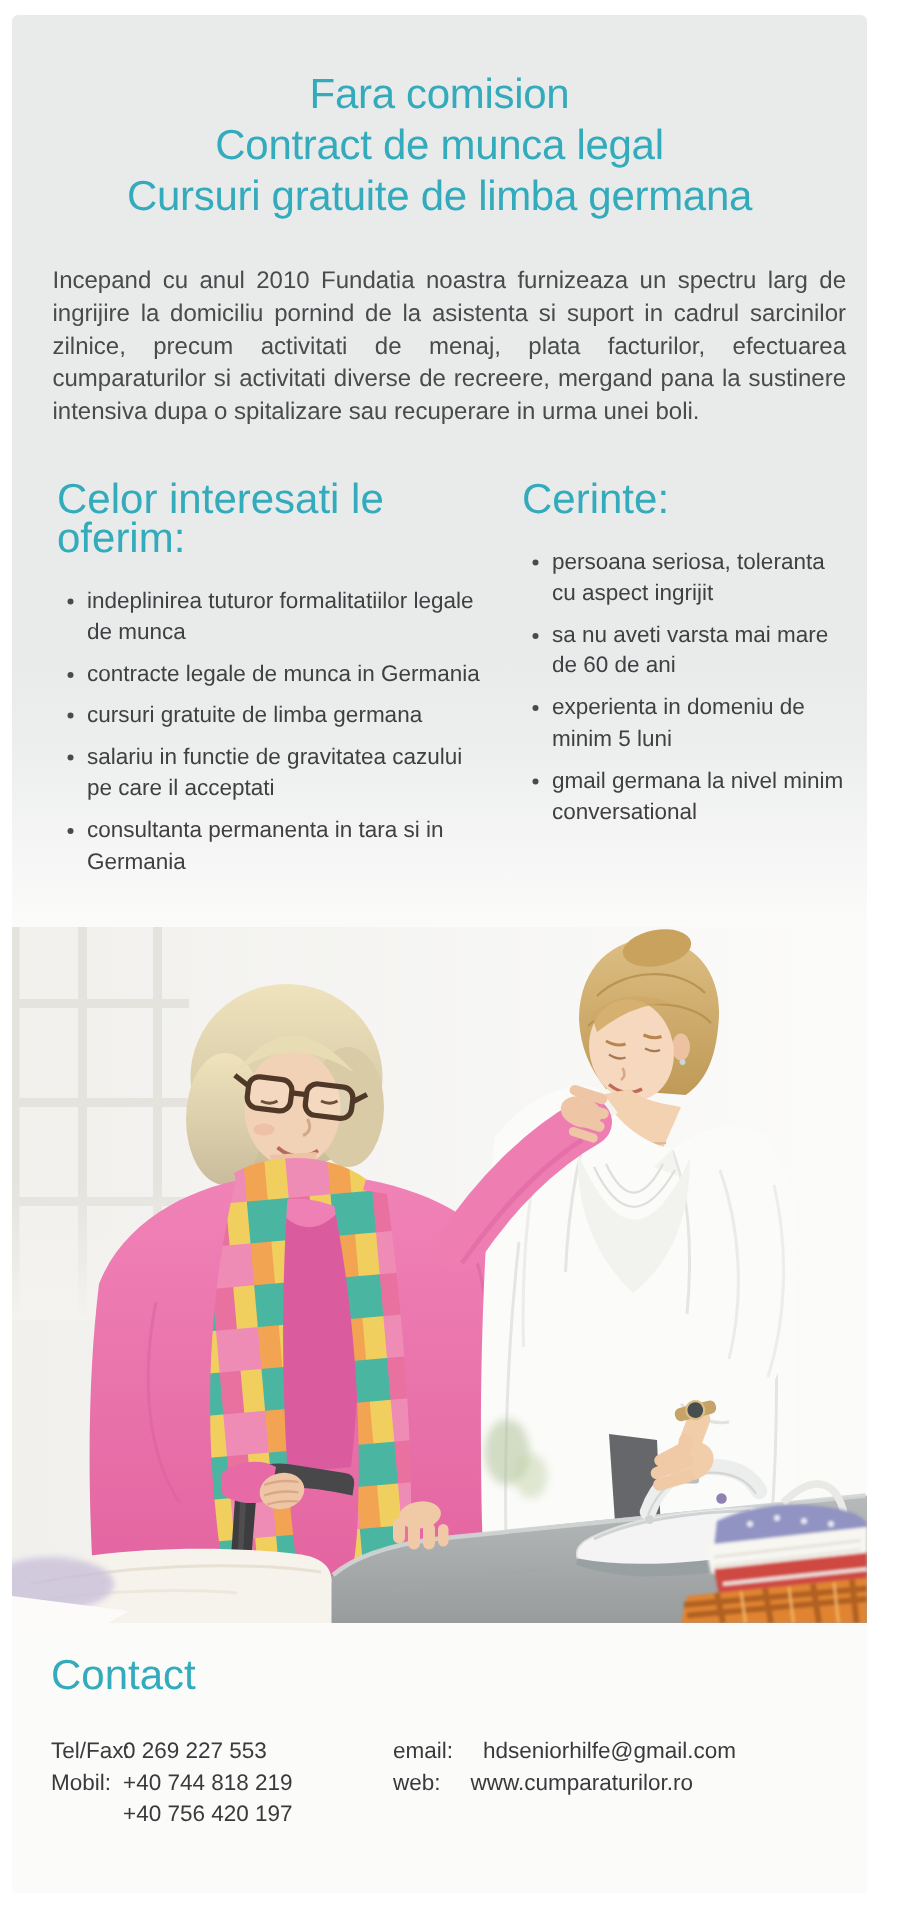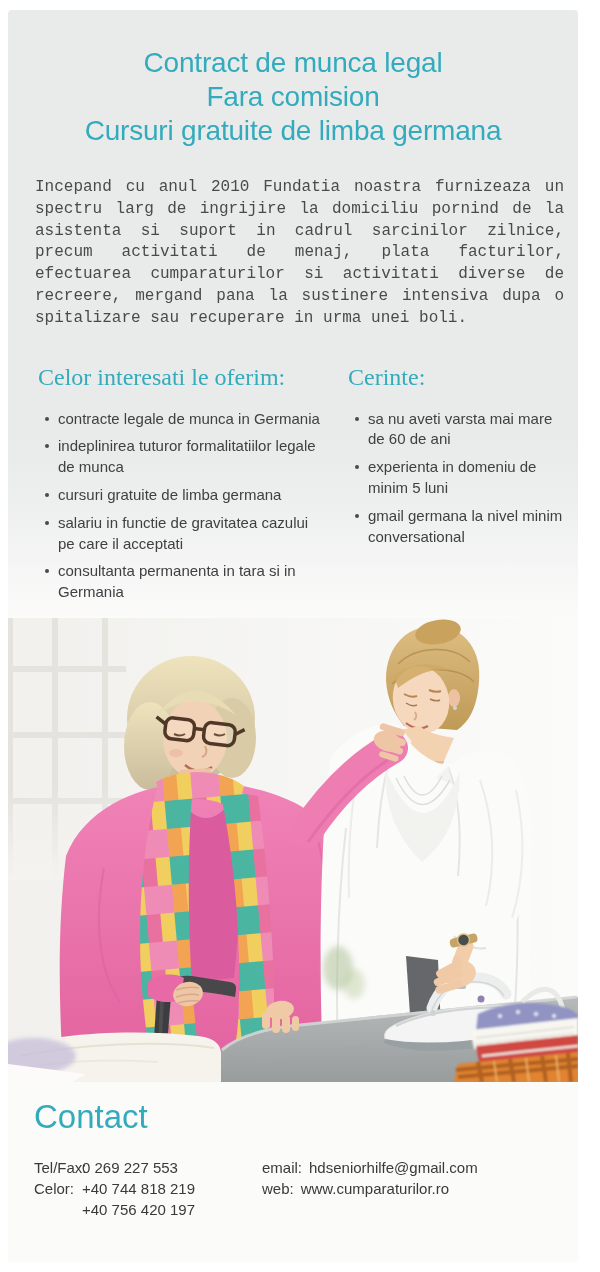--- a/index.html
+++ b/index.html
@@ -23,30 +23,28 @@
     font-size:28px;line-height:34px;font-weight:400;
     color:var(--accent,#33abbc);
     letter-spacing:-0.2px;
   }
   .title div{white-space:nowrap;}
   .intro{
     margin:29px 14px 0 27px;
     font-size:16px;line-height:21.8px;
     text-align:justify;
     color:#4a4a4c;
-    font-family:Liberation Mono, monospace;
   }
   .cols{display:flex;padding:0 0 0 30px;}
   .col-left{width:310px;flex:none;}
   .col-right{flex:1;}
   .col-h{
     margin:34px 0 16px 0;
-    font-size:24px;line-height:26px;font-weight:400;
+    font-size:28px;line-height:26px;font-weight:400;
     color:var(--accent,#33abbc);
-    font-family:Liberation Serif, serif;
   }
   ul.blist{list-style:none;margin:19px 0 0 0;padding:0 0 0 7px;}
   ul.blist li{
     display:flex;gap:9px;margin:0 0 7px 0;
     font-size:15px;line-height:20.8px;color:#404043;
   }
   .dot{flex:none;width:4px;height:4px;border-radius:50%;background:#4a4a4c;margin-top:8px;}
   .col-left .li-text{width:262px;}
   .col-right .li-text{width:196px;}
   
@@ -55,72 +53,76 @@
     background:#faf9f8;
   }
   .photo-section svg{display:block;}
   
   .contact-section{
     position:absolute;left:8px;top:1082px;width:570px;height:180px;
     background:#fbfbfa;
   }
   .contact-h{
     margin:21px 0 0 26px;
-    font-size:33px;line-height:28px;font-weight:400;
+    font-size:28px;line-height:28px;font-weight:400;
     color:var(--accent,#33abbc);
   }
   .contact-grid{display:flex;margin:26px 0 0 26px;}
   .phone-block{width:228px;flex:none;}
   .crow{display:flex;font-size:15px;line-height:21px;color:#3a3a3c;}
   .crow .lbl{flex:none;width:48px;}
-  .online-block .crow .lbl{width:auto;margin-right:7px;}
+  .online-block .crow .lbl{width:auto;margin-right:20px;}
 </style>
 </head>
 <body>
 
 <div class="page">
 
   <section class="top-section">
     <h1 class="title">
+      <div>Fara comision</div>
       <div>Contract de munca legal</div>
-      <div>Fara comision</div>
       <div>Cursuri gratuite de limba germana</div>
     </h1>
 
     <p class="intro">Incepand cu anul 2010 Fundatia noastra furnizeaza un spectru larg de ingrijire la domiciliu pornind de la asistenta si suport in cadrul sarcinilor zilnice, precum activitati de menaj, plata facturilor, efectuarea cumparaturilor si activitati diverse de recreere,  mergand pana la sustinere intensiva dupa o spitalizare sau recuperare in urma unei boli.</p>
 
     <div class="cols">
       <div class="col-left">
         <h2 class="col-h">Celor interesati le oferim:</h2>
         <ul class="blist">
           <li>
               <span class="dot"></span>
+              <span class="li-text">indeplinirea tuturor formalitatiilor legale de munca</span>
+            </li>
+          <li>
+              <span class="dot"></span>
               <span class="li-text">contracte legale de munca in Germania</span>
-            </li>
-          <li>
-              <span class="dot"></span>
-              <span class="li-text">indeplinirea tuturor formalitatiilor legale de munca</span>
             </li>
           <li>
               <span class="dot"></span>
               <span class="li-text">cursuri gratuite de limba germana</span>
             </li>
           <li>
               <span class="dot"></span>
               <span class="li-text">salariu in functie de gravitatea cazului pe care il acceptati</span>
             </li>
           <li>
               <span class="dot"></span>
               <span class="li-text">consultanta permanenta in tara si in Germania</span>
             </li>
         </ul>
       </div>
       <div class="col-right">
         <h2 class="col-h">Cerinte:</h2>
         <ul class="blist">
+          <li>
+              <span class="dot"></span>
+              <span class="li-text">persoana seriosa, toleranta cu aspect ingrijit</span>
+            </li>
           <li>
               <span class="dot"></span>
               <span class="li-text">sa nu aveti varsta mai mare de 60 de ani</span>
             </li>
           <li>
               <span class="dot"></span>
               <span class="li-text">experienta in domeniu de minim 5 luni</span>
             </li>
           <li>
               <span class="dot"></span>
@@ -362,21 +364,21 @@
 
   <section class="contact-section">
     <h2 class="contact-h">Contact</h2>
     <div class="contact-grid">
       <div class="phone-block">
         <div class="crow">
           <span class="lbl">Tel/Fax:</span>
           <span class="val">0 269 227 553</span>
         </div>
         <div class="crow">
-          <span class="lbl">Celor:</span>
+          <span class="lbl">Mobil:</span>
           <span class="val">+40 744 818 219</span>
         </div>
         <div class="crow">
           <span class="lbl"></span>
           <span class="val">+40 756 420 197</span>
         </div>
       </div>
       <div class="online-block">
         <div class="crow">
           <span class="lbl">email:</span>

